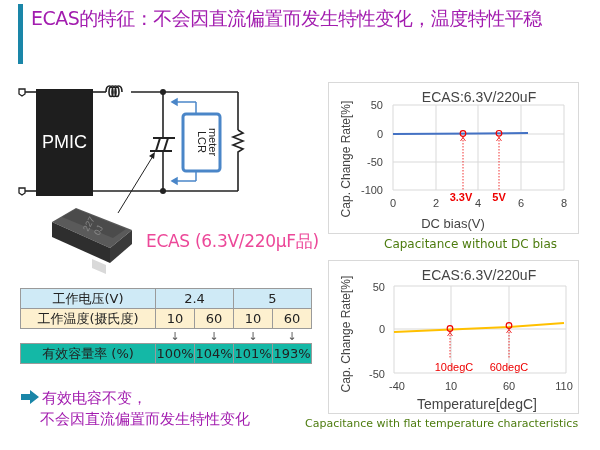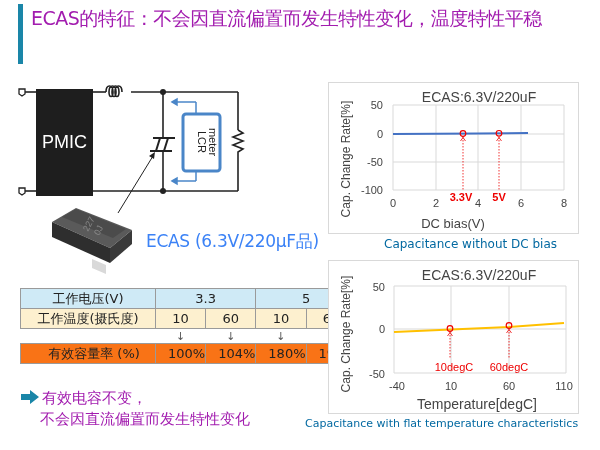--- a/index.html
+++ b/index.html
@@ -4,37 +4,37 @@
 <style>
   * { box-sizing: border-box; margin: 0; padding: 0; }
   html, body { width: 600px; height: 450px; background: #ffffff; overflow: hidden; }
   body { position: relative; font-family: "DejaVu Sans", "Liberation Sans", sans-serif; color: #333; }
 
   .title-block { position: absolute; left: 18px; top: 4px; height: 60px; padding-left: 8px; border-left: 5px solid #1a86a8; }
   .title-line { font-size: 19px; line-height: 29px; color: #a21caf; white-space: nowrap; letter-spacing: -0.5px; }
 
   .circuit { position: absolute; left: 0; top: 75px; width: 320px; height: 200px; }
 
-  .ecas-label { position: absolute; left: 146px; top: 230px; font-size: 17px; color: #3b82f6; white-space: nowrap; letter-spacing: -0.3px; }
+  .ecas-label { position: absolute; left: 146px; top: 230px; font-size: 17px; color: #ec4899; white-space: nowrap; letter-spacing: -0.3px; }
 
   table.spec { position: absolute; left: 20px; top: 288px; border-collapse: collapse; font-size: 13px; color: #222; }
   table.spec td { text-align: center; height: 20px; padding: 0; border: 1px solid #9a9a9a; white-space: nowrap; }
   table.spec tr.row-v td { background: #cfeaf6; margin-top: 27px; }
   table.spec tr.row-t td { background: #fdf0cf; margin-left: 15px; }
   table.spec tr.row-arrow td { border: none; height: 15px; font-size: 11px; color: #555; background: #fff; }
-  table.spec tr.row-r td { background: #f97316; padding-left: 12px; }
+  table.spec tr.row-r td { background: #14b8a6; }
   table.spec td.h { width: 135px; }
   table.spec td.c { width: 39px; }
 
   .conclusion { position: absolute; left: 20px; top: 388px; font-size: 15px; line-height: 21px; color: #a21caf; }
   .conclusion .line { white-space: nowrap; }
   .conclusion .arrow { display: inline-block; width: 20px; }
 
   .chart-box { position: absolute; border: 1px solid #d9d9d9; background: #fff; }
-  .chart-caption { position: absolute; font-size: 12px; color: #0369a1; white-space: nowrap; text-align: right; }
+  .chart-caption { position: absolute; font-size: 12px; color: #4d7c0f; white-space: nowrap; text-align: right; }
 </style>
 </head>
 <body>
 
 <div class="title-block">
   <div class="title-line">ECAS的特征：不会因直流偏置而发生特性变化，温度特性平稳</div>
 </div>
 
 <svg class="circuit" viewBox="0 75 320 200" width="320" height="200">
 
@@ -104,42 +104,42 @@
     <text transform="translate(99,236) rotate(-62)" font-family="Liberation Sans, sans-serif" font-size="9" fill="#888">0J</text>
   </g>
 </svg>
 
 <div class="ecas-label">ECAS (6.3V/220μF品)</div>
 
 <table class="spec">
   <tbody>
       <tr class="row-v">
     <td class="h">工作电压(V)</td>
-    <td colspan="2">3.3</td>
+    <td colspan="2">2.4</td>
     <td colspan="2">5</td>
   </tr>
   <tr class="row-t">
     <td class="h">工作温度(摄氏度)</td>
     <td class="c">10</td>
     <td class="c">60</td>
     <td class="c">10</td>
     <td class="c">60</td>
   </tr>
   <tr class="row-arrow">
     <td></td>
     <td>↓</td>
     <td>↓</td>
     <td>↓</td>
     <td>↓</td>
   </tr>
   <tr class="row-r">
     <td class="h">有效容量率 (%)</td>
     <td>100%</td>
     <td>104%</td>
-    <td>180%</td>
+    <td>101%</td>
     <td>193%</td>
   </tr>
 </tbody>
   </table>
 
 <div class="conclusion">
   <div class="line">
     <svg class="arrow" width="18" height="14" viewBox="0 0 18 14" style="vertical-align:-1px;margin-right:2px">
       <path d="M0 4 h9 v-4 l9 7 l-9 7 v-4 h-9 z" fill="#1a86a8"></path>
     </svg><span>有效电容不变，</span>

